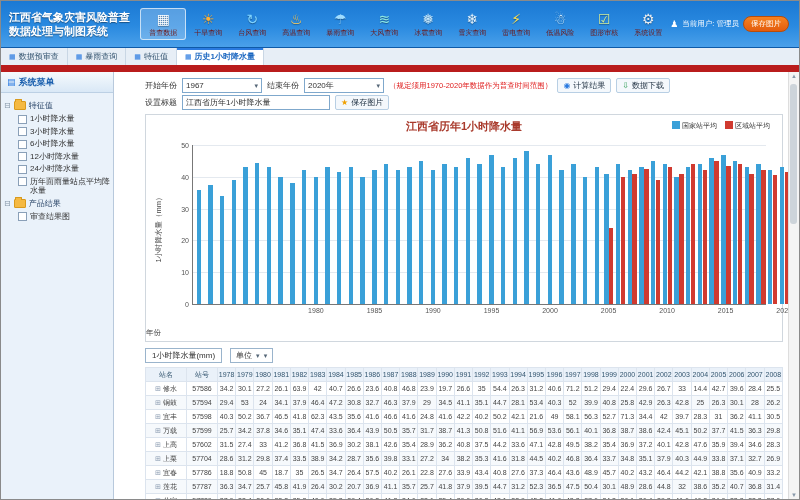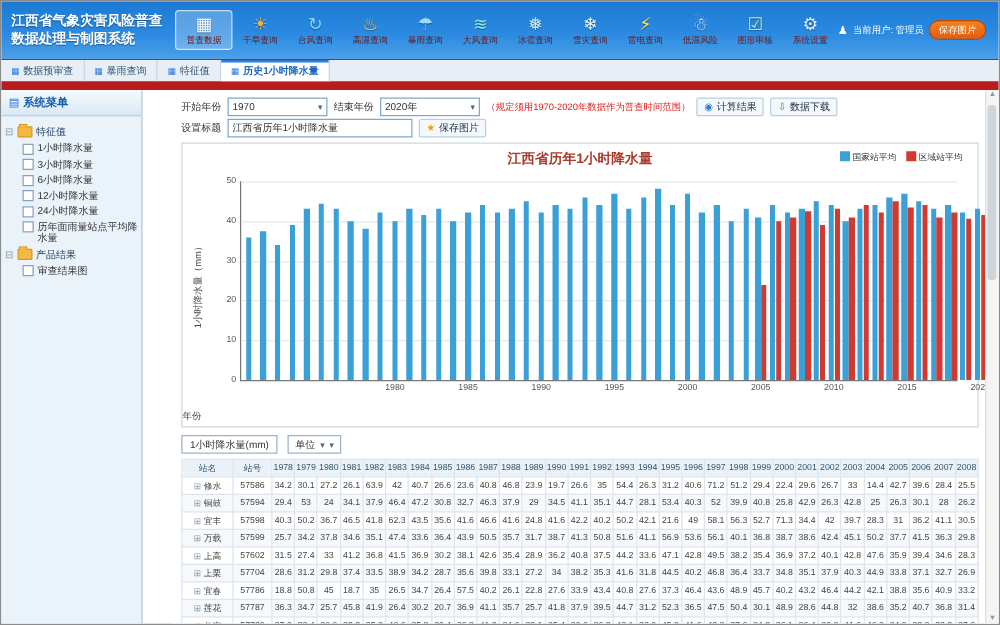--- a/index.html
+++ b/index.html
@@ -205,21 +205,21 @@
             </div>
           </div>
         </div>
     </div>
 
     <div class="main">
 
       <div class="ctl-row">
         <span>开始年份</span>
         <span class="select-box">
-            <span>1970</span>
+            <span>1967</span>
             <span class="arr">▾</span>
           </span>
         <span>结束年份</span>
         <span class="select-box">
             <span>2020年</span>
             <span class="arr">▾</span>
           </span>
         <span class="hint">（规定须用1970-2020年数据作为普查时间范围）</span>
         <span class="btn-link">
             <span style="color:#2a7ae0;">◉</span>

